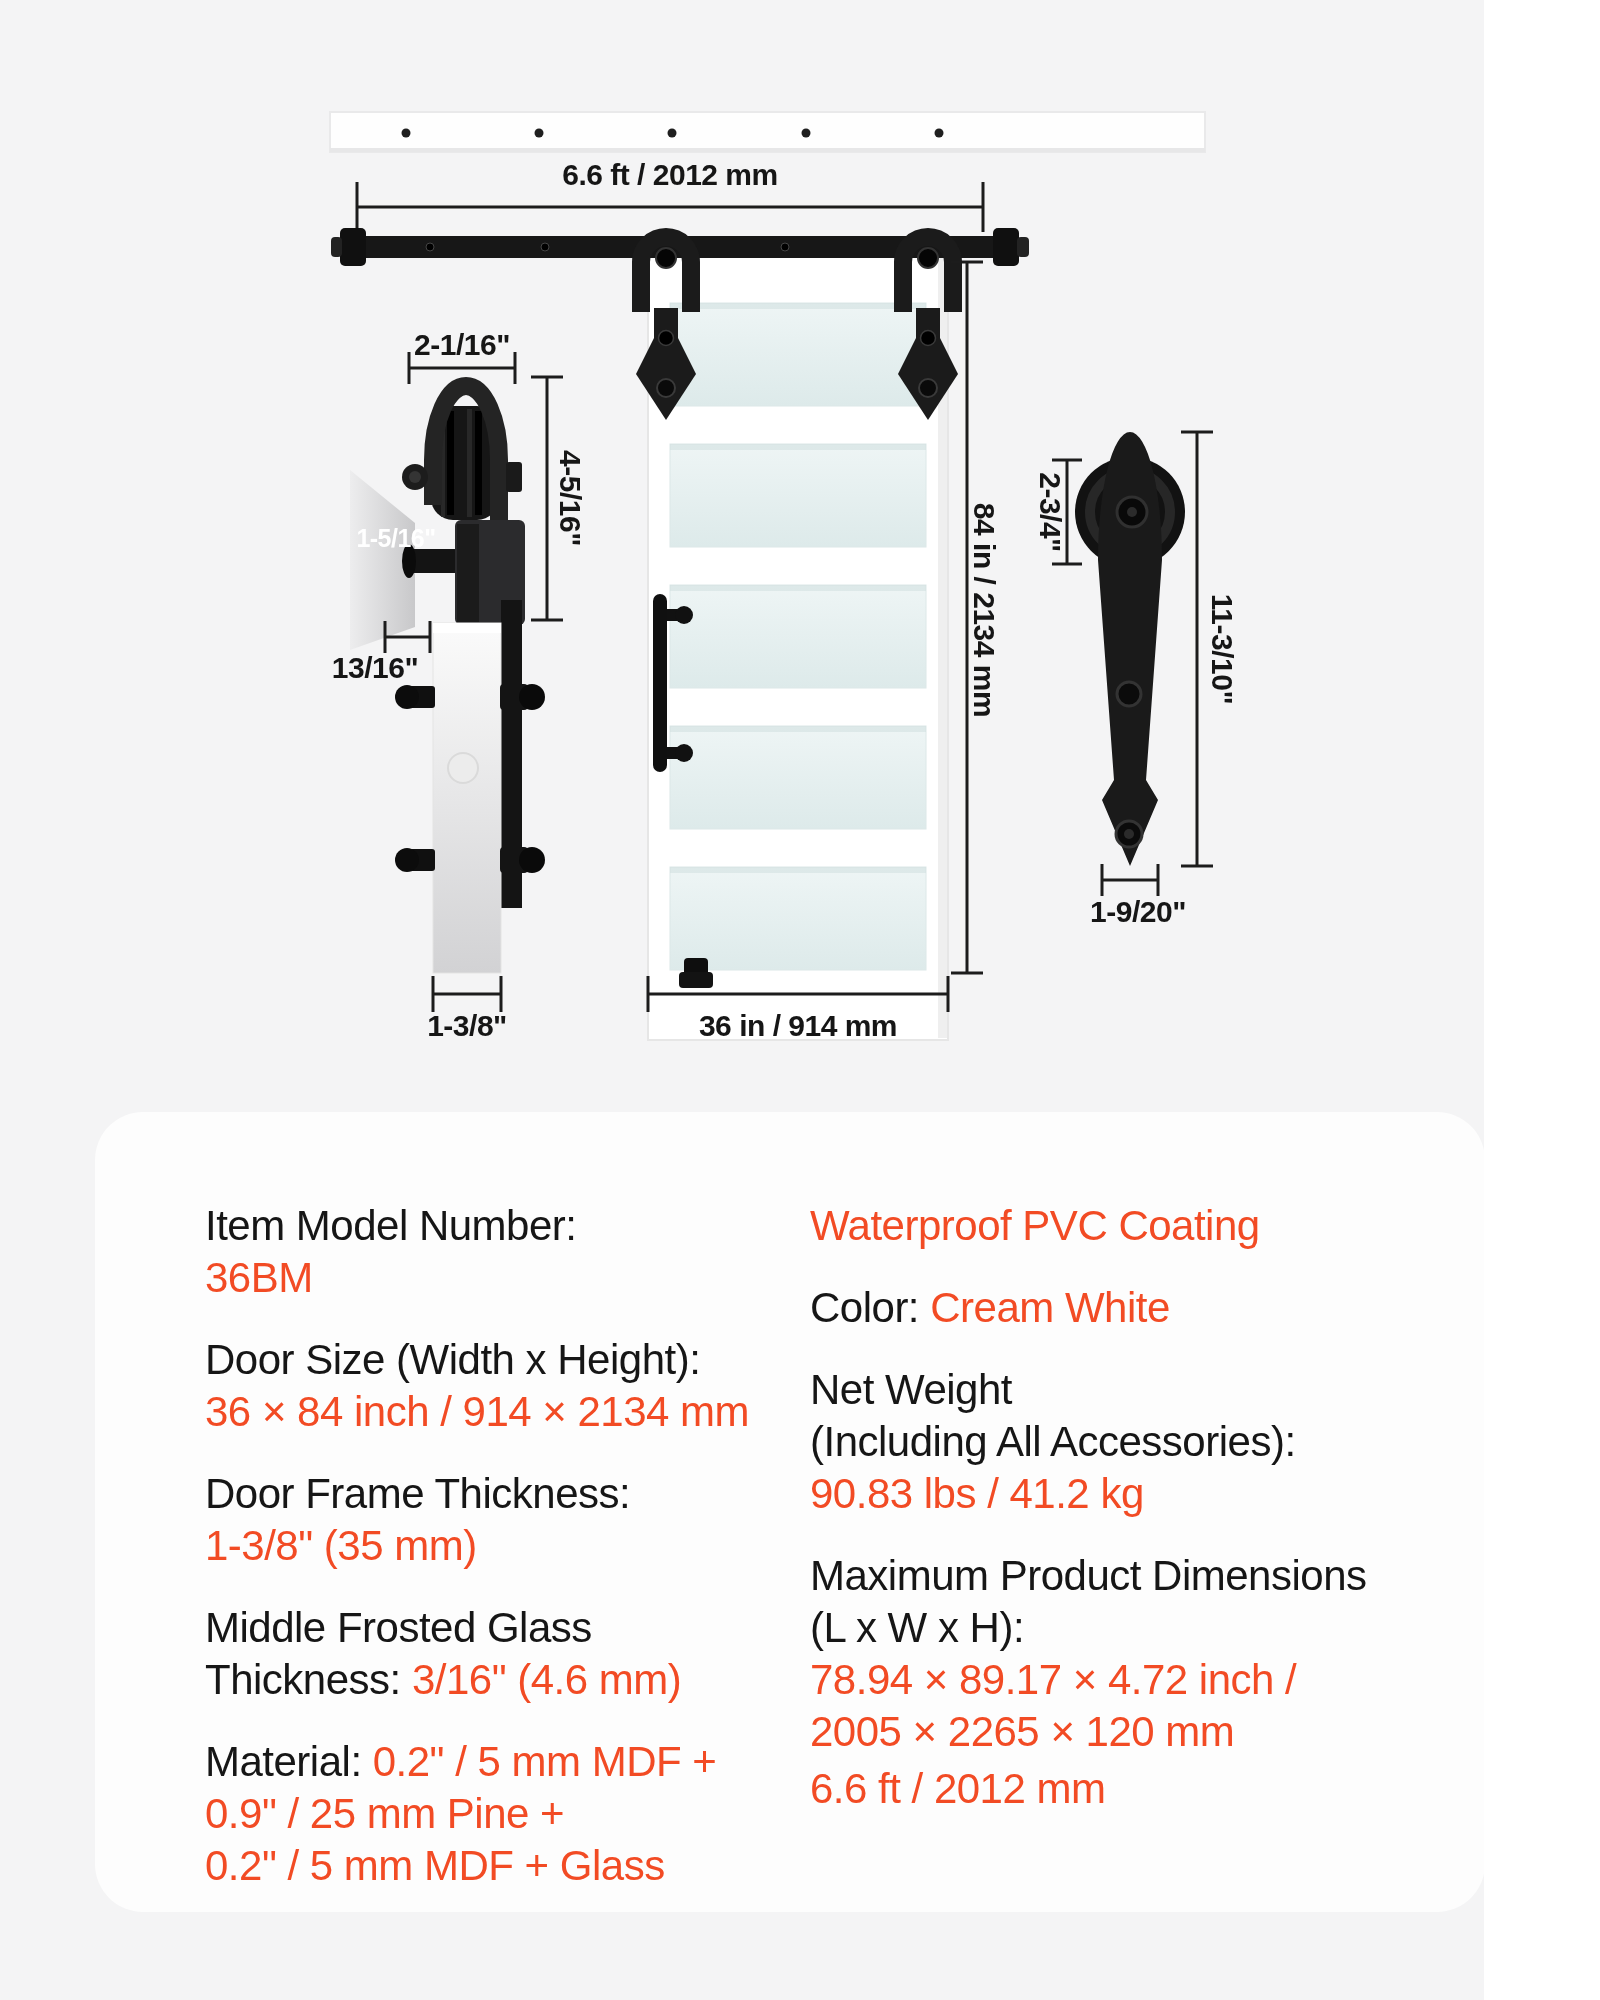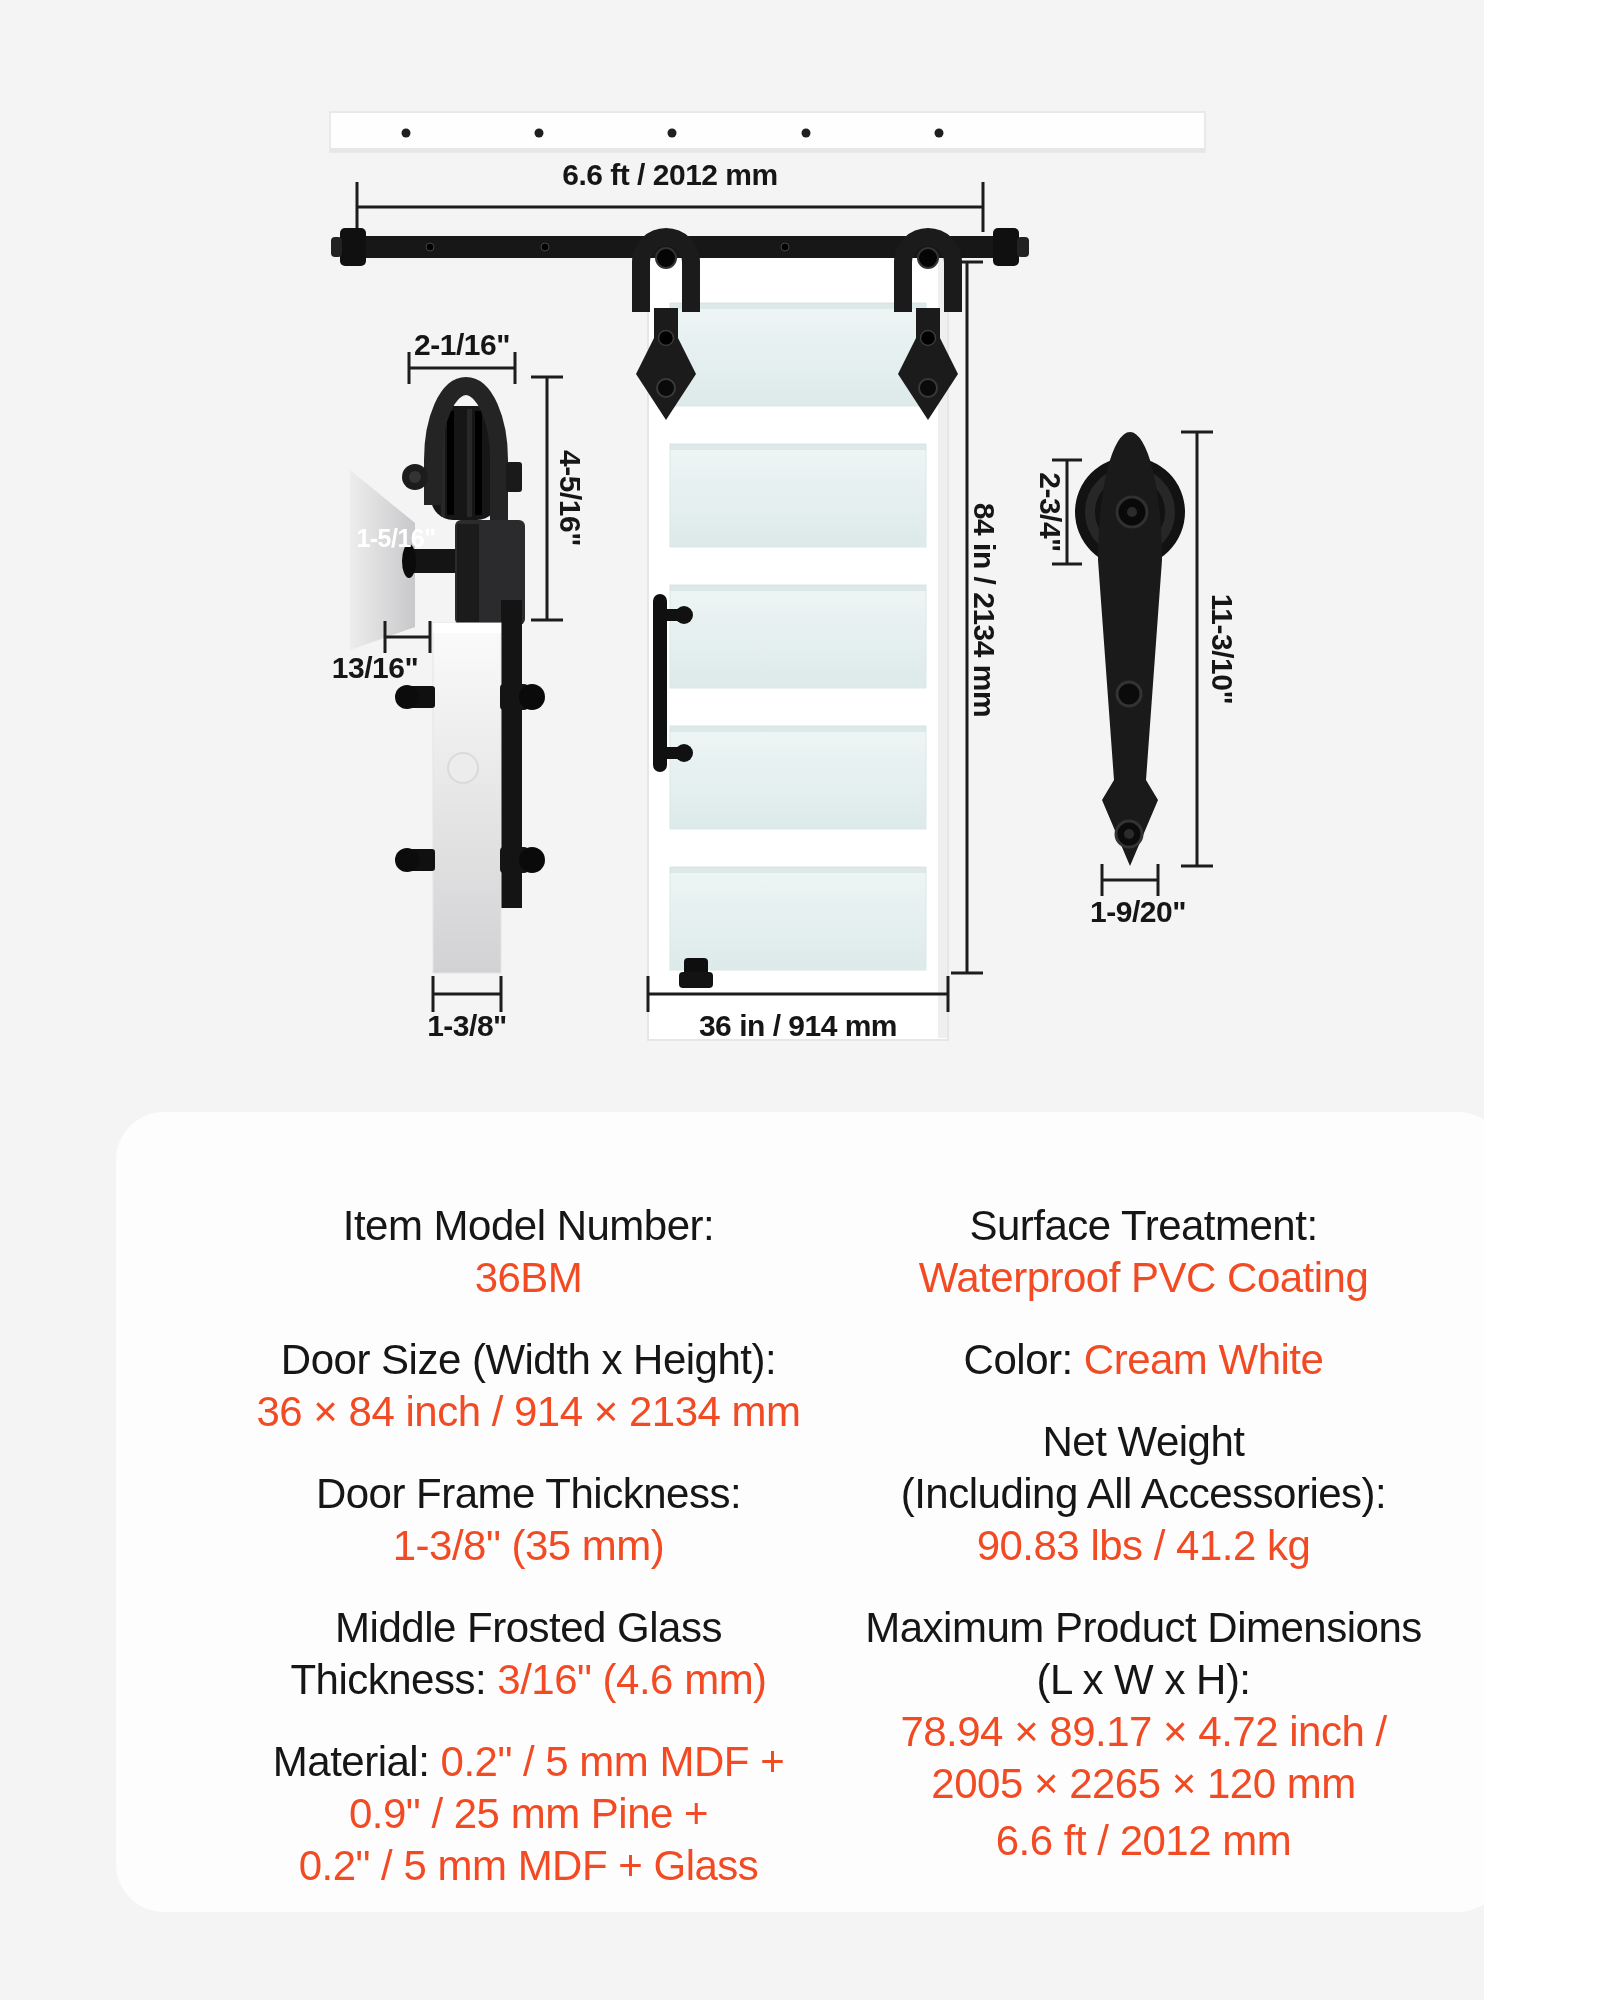--- a/index.html
+++ b/index.html
@@ -16,25 +16,24 @@
   .diagram svg{display:block;width:1600px;height:1080px;}
 
   
   text.dim-lg{font:700 30px "Liberation Sans","DejaVu Sans",sans-serif;fill:var(--ink);letter-spacing:-.5px;}
   text.dim-sm{font:700 30px "Liberation Sans","DejaVu Sans",sans-serif;fill:var(--ink);letter-spacing:-.5px;}
   text.dim-w{font:700 25px "Liberation Sans","DejaVu Sans",sans-serif;fill:#ffffff;letter-spacing:-.5px;}
   .dline{stroke:var(--diagram-line);stroke-width:3;fill:none;}
 
   
   .card{
-    position:absolute;left:116px;top:1112px;width:1390px;height:800px;
+    position:absolute;left:95px;top:1112px;width:1390px;height:800px;
     background:var(--card-bg);border-radius:48px;
     display:grid;grid-template-columns:605px 1fr;
     padding:88px 50px 40px 110px;
-    text-align:center;
   }
   .spec{
     font-size:42px;line-height:52px;color:var(--ink);
     font-weight:500;letter-spacing:-.5px;
     white-space:pre-line;margin:0 0 30px 0;
   }
   .spec .val{color:var(--accent);font-weight:400;}
   .spec.stacked .val{display:block;}
   .spec.tight{margin-bottom:5px;}
 </style>
@@ -254,21 +253,21 @@
       <p class="spec stacked"><span class="lab">Item Model Number:</span><span class="val">36BM</span></p>
       <p class="spec stacked"><span class="lab">Door Size (Width x Height):</span><span class="val">36 × 84 inch / 914 × 2134 mm</span></p>
       <p class="spec stacked"><span class="lab">Door Frame Thickness:</span><span class="val">1-3/8" (35 mm)</span></p>
       <p class="spec"><span class="lab">Middle Frosted Glass
 Thickness: </span><span class="val">3/16" (4.6 mm)</span></p>
       <p class="spec"><span class="lab">Material: </span><span class="val">0.2" / 5 mm MDF +
 0.9" / 25 mm Pine +
 0.2" / 5 mm MDF + Glass</span></p>
     </div>
     <div class="col">
-      <p class="spec stacked"><span class="lab">Surface Treatment:</span><span class="val">Waterproof PVC Coating</span></p>
+      <p class="spec stacked"><span class="val">Waterproof PVC Coating</span></p>
       <p class="spec"><span class="lab">Color: </span><span class="val">Cream White</span></p>
       <p class="spec stacked"><span class="lab">Net Weight
 (Including All Accessories):</span><span class="val">90.83 lbs / 41.2 kg</span></p>
       <p class="spec stacked tight"><span class="lab">Maximum Product Dimensions
 (L x W x H):</span><span class="val"> 78.94 × 89.17 × 4.72 inch /
 2005 × 2265 × 120 mm</span></p>
       <p class="spec stacked"><span class="val">6.6 ft / 2012 mm</span></p>
     </div>
   </div>
 

